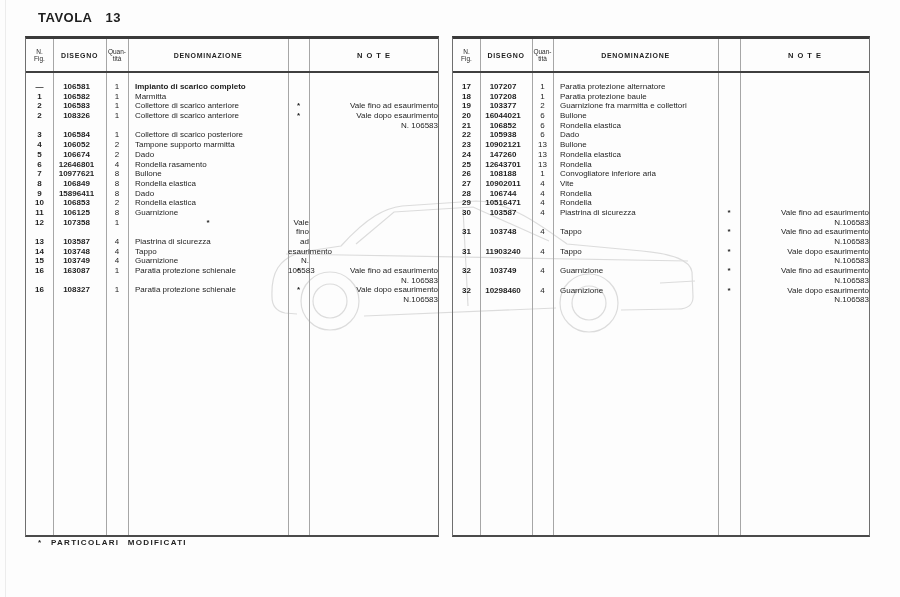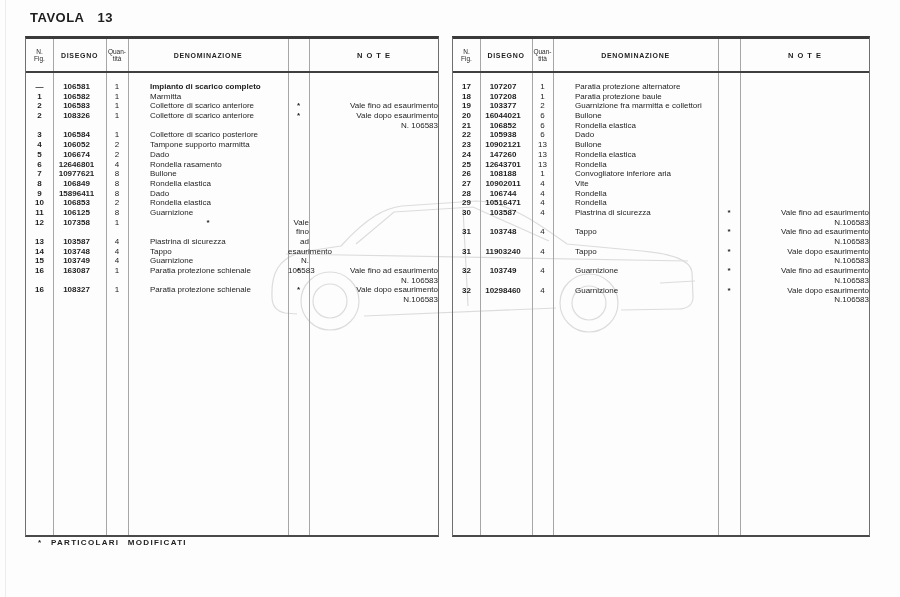--- a/index.html
+++ b/index.html
@@ -4,21 +4,21 @@
 <style>
   html,body{margin:0;padding:0}
   body{
     width:900px;height:597px;position:relative;overflow:hidden;
     background:#fdfdfd;color:#1e1e1e;
     font-family:"Liberation Sans", sans-serif;
     -webkit-font-smoothing:antialiased;
   }
   .page-edge{position:absolute;left:5px;top:0;bottom:0;width:1px;background:#ececec}
 
-  .page-title{position:absolute;left:30px;top:10px;font-size:13px;font-weight:bold;letter-spacing:.5px}
+  .page-title{position:absolute;left:38px;top:10px;font-size:13px;font-weight:bold;letter-spacing:.5px}
   .page-title .num{margin-left:13px}
 
   .watermark{position:absolute;left:0;top:0;z-index:0;pointer-events:none}
 
   .ptable{
     position:absolute;top:36px;height:501px;box-sizing:border-box;z-index:1;background:transparent;
     border-left:1px solid #6f6f6f;border-right:1px solid #6f6f6f;
     border-top:3px solid #3a3a3a;border-bottom:2px solid #4a4a4a;
   }
   .t-left{left:25px;width:414px}
@@ -35,21 +35,21 @@
   .h-fig,.h-qty{font-size:6.5px;line-height:7.5px;color:#2a2a2a}
   .h-dis,.h-den{font-size:7px;font-weight:bold;letter-spacing:.7px}
   .h-note{font-size:7.5px;font-weight:bold;letter-spacing:4px;text-indent:4px}
 
   .rows{position:relative;padding-top:9px}
   .trow{display:grid;height:9.7px;line-height:9.7px;font-size:8px}
   .trow.tall{height:19.4px}
   .c-fig{text-align:center;font-weight:bold}
   .c-dis{text-align:center;padding-right:6px;font-weight:bold}
   .c-qty{text-align:center}
-  .c-den{padding-left:22px;white-space:nowrap;overflow:visible}
+  .c-den{padding-left:7px;white-space:nowrap;overflow:visible}
   .c-den.b{font-weight:bold}
   .c-ast{text-align:center;font-weight:bold}
   .c-note{text-align:right;white-space:pre-line;line-height:9.7px}
 
   .footer-note{position:absolute;left:38px;top:538px;font-size:8px;font-weight:bold;letter-spacing:1.3px;word-spacing:5px}
 </style>
 </head>
 <body>
 
 <div class="page-edge"></div>

